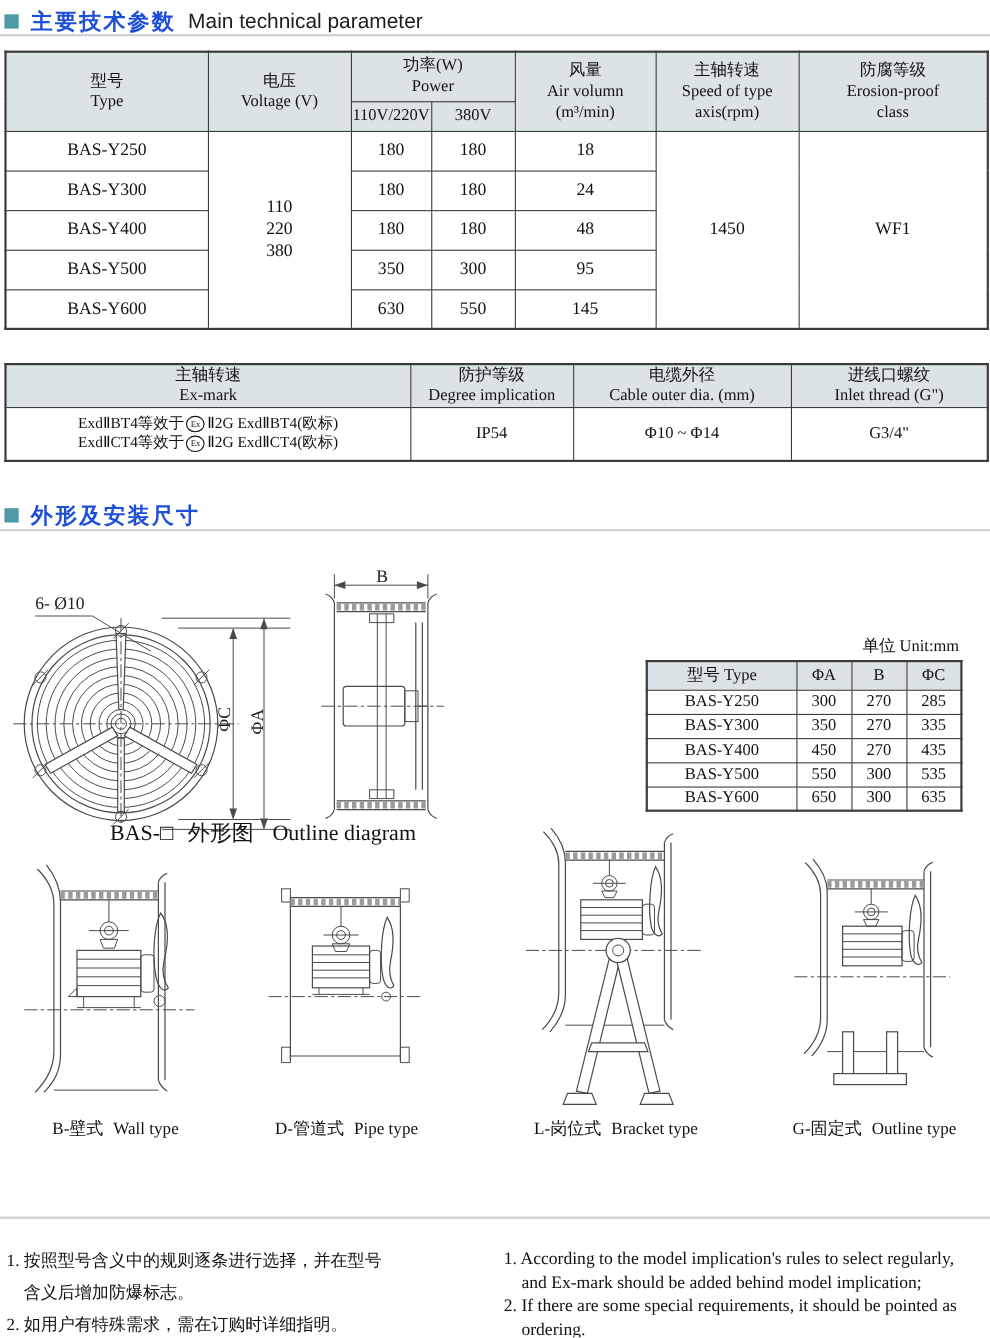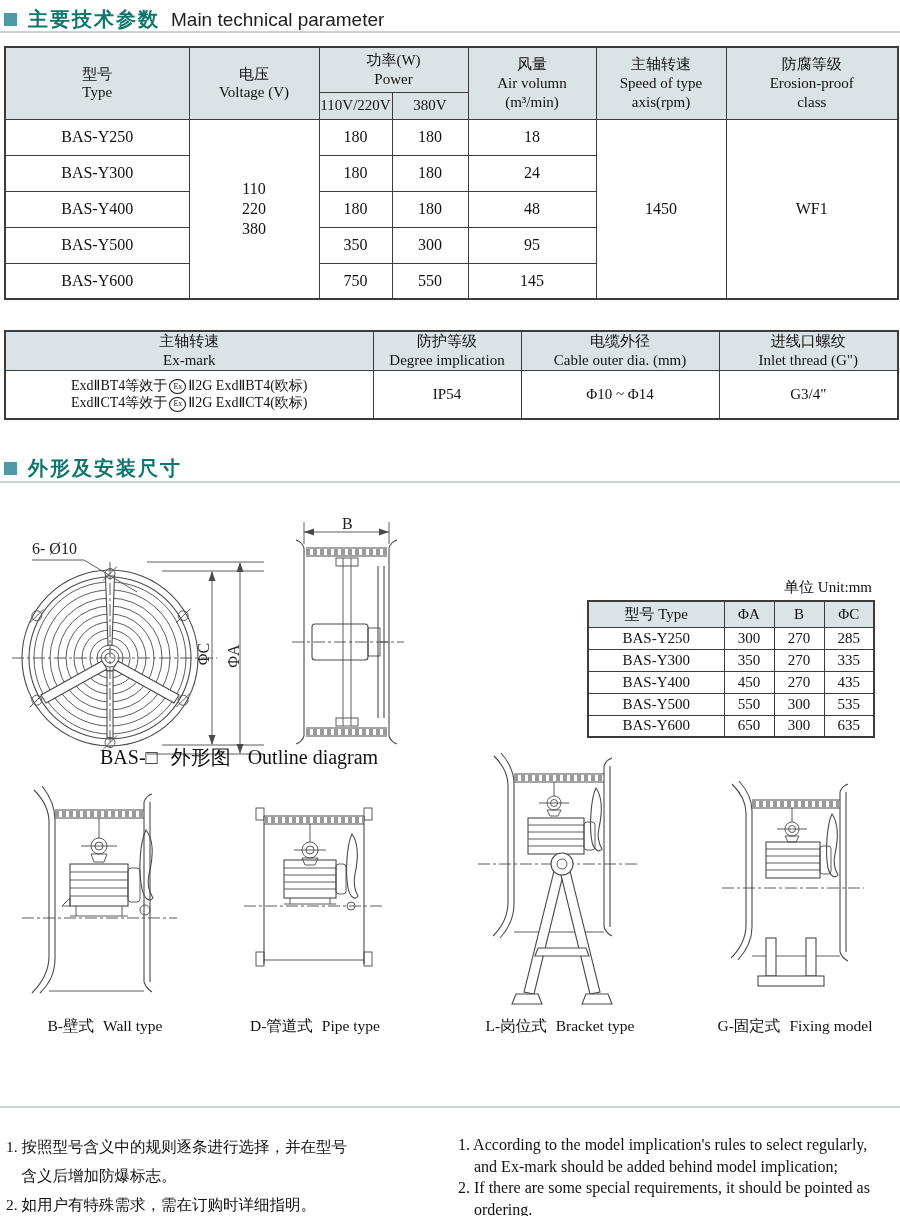--- a/index.html
+++ b/index.html
@@ -1,21 +1,21 @@
 <!DOCTYPE html>
 <html><head>
 <meta charset="utf-8">
 <style>
   html,body{margin:0;padding:0;background:#fff;}
   #page{position:relative;width:900px;height:1216px;background:#ffffff;overflow:hidden;
         font-family:"Liberation Serif",serif;color:#111;}
   .abs{position:absolute;}
   .sec{display:flex;align-items:center;gap:11px;font-family:"Liberation Sans",sans-serif;}
   .sq{width:13px;height:13px;background:#4d9aa6;flex:0 0 auto;}
-  .sec .zh{font-size:20px;font-weight:bold;letter-spacing:2px;color:#0f766e;}
+  .sec .zh{font-size:20px;font-weight:bold;letter-spacing:2px;color:#1d4ed8;}
   .sec .en{font-size:19px;color:#1d1d1d;}
   .rule{position:absolute;left:0;width:900px;height:0;border-top:2px solid #ccd2d3;}
   table{border-collapse:collapse;table-layout:fixed;font-family:"Liberation Serif",serif;color:#111;}
   .t{border:2px solid #3c3c3c;}
   .t td,.t th{border:1px solid #3c3c3c;text-align:center;vertical-align:middle;
               font-weight:normal;padding:0;line-height:1.25;}
   .t th{background:#dce3e6;}
   .t1{font-size:16px;border-radius:10px;}
   .t1 thead th{font-size:15px;}
   .t2{font-size:15px;}
@@ -122,21 +122,21 @@
         <td>48</td>
       </tr>
       <tr style="height:36px;">
         <td>BAS-Y500</td>
         <td>350</td>
         <td>300</td>
         <td>95</td>
       </tr>
       <tr style="height:36px;">
         <td>BAS-Y600</td>
-        <td>750</td>
+        <td>630</td>
         <td>550</td>
         <td>145</td>
       </tr>
     </tbody>
   </table>
 
   <table class="t t2 abs" style="left:4px;top:330px;width:893px;">
     <colgroup>
       <col style="width:368px">
         <col style="width:148px">
@@ -407,21 +407,21 @@
   <div class="cap" style="left:25px;width:160px;">
     <span>B-壁式</span><span class="en">Wall type</span>
   </div>
   <div class="cap" style="left:235px;width:160px;">
     <span>D-管道式</span><span class="en">Pipe type</span>
   </div>
   <div class="cap" style="left:470px;width:180px;">
     <span>L-岗位式</span><span class="en">Bracket type</span>
   </div>
   <div class="cap" style="left:705px;width:180px;">
-    <span>G-固定式</span><span class="en">Fixing model</span>
+    <span>G-固定式</span><span class="en">Outline type</span>
   </div>
 
   <div class="rule" style="top:1106px;"></div>
 
   <div class="ord zh" style="left:6px;top:1132px;width:440px;">1. 按照型号含义中的规则逐条进行选择，并在型号
     含义后增加防爆标志。
 2. 如用户有特殊需求，需在订购时详细指明。</div>
   <div class="ord en" style="left:458px;top:1134px;width:440px;">1. According to the model implication's rules to select regularly,
     and Ex-mark should be added behind model implication;
 2. If there are some special requirements, it should be pointed as

